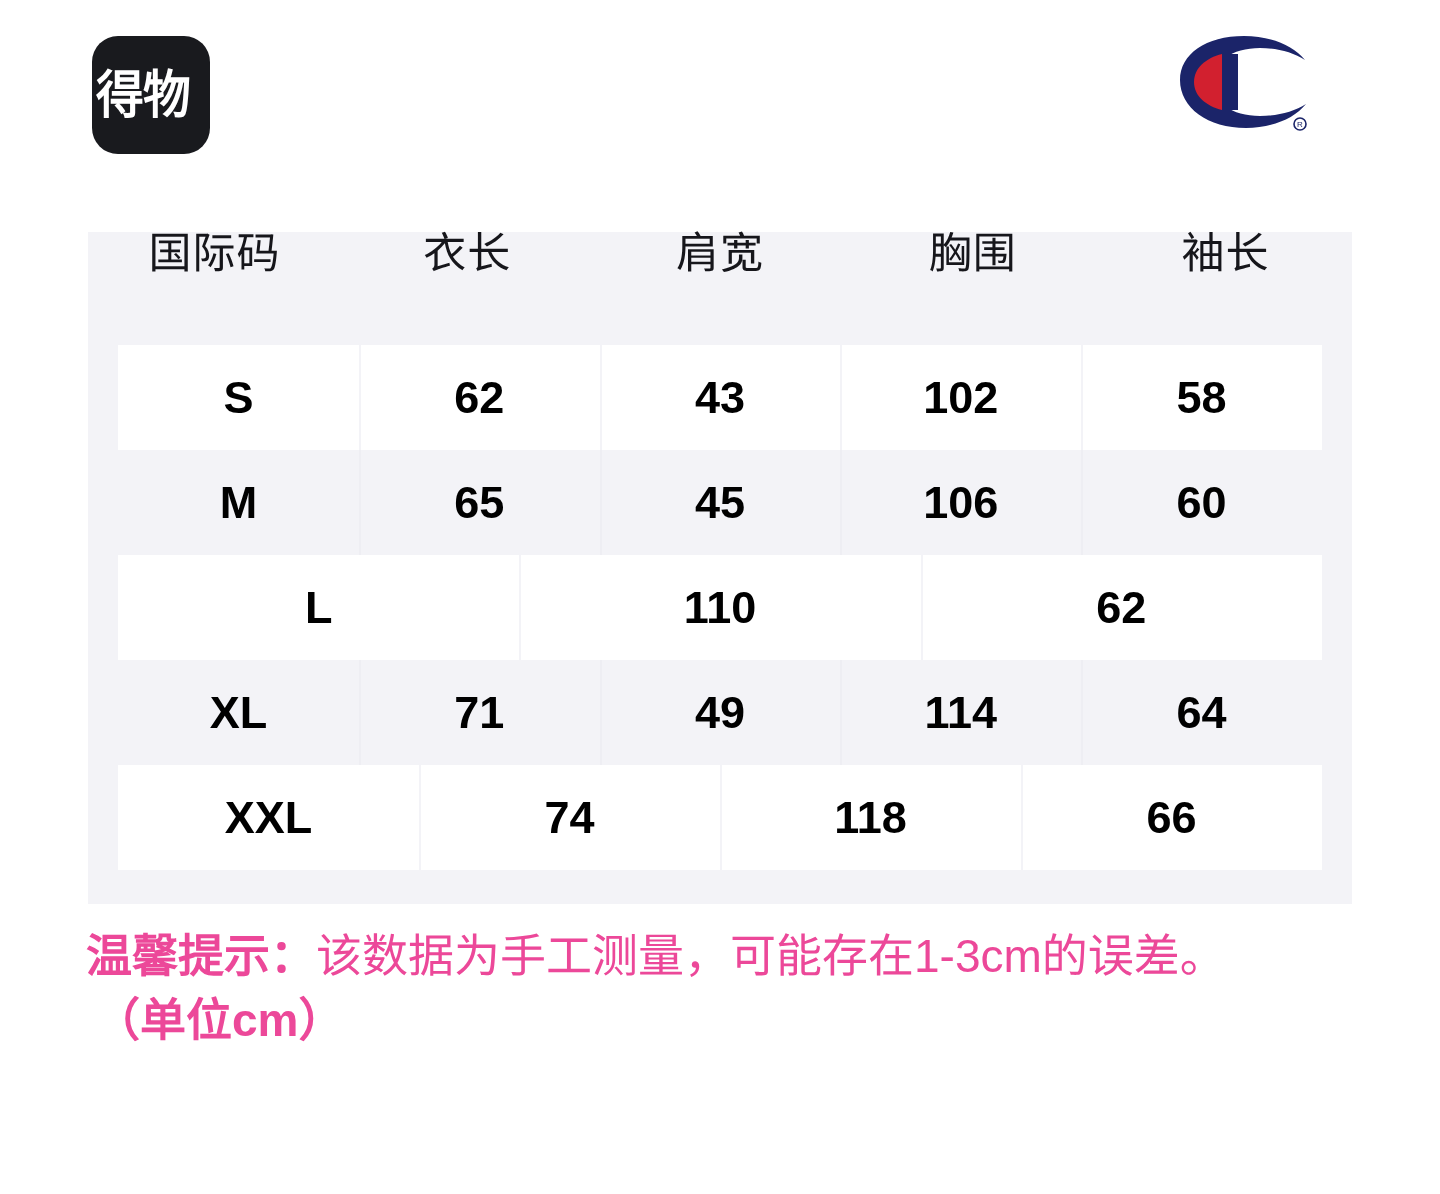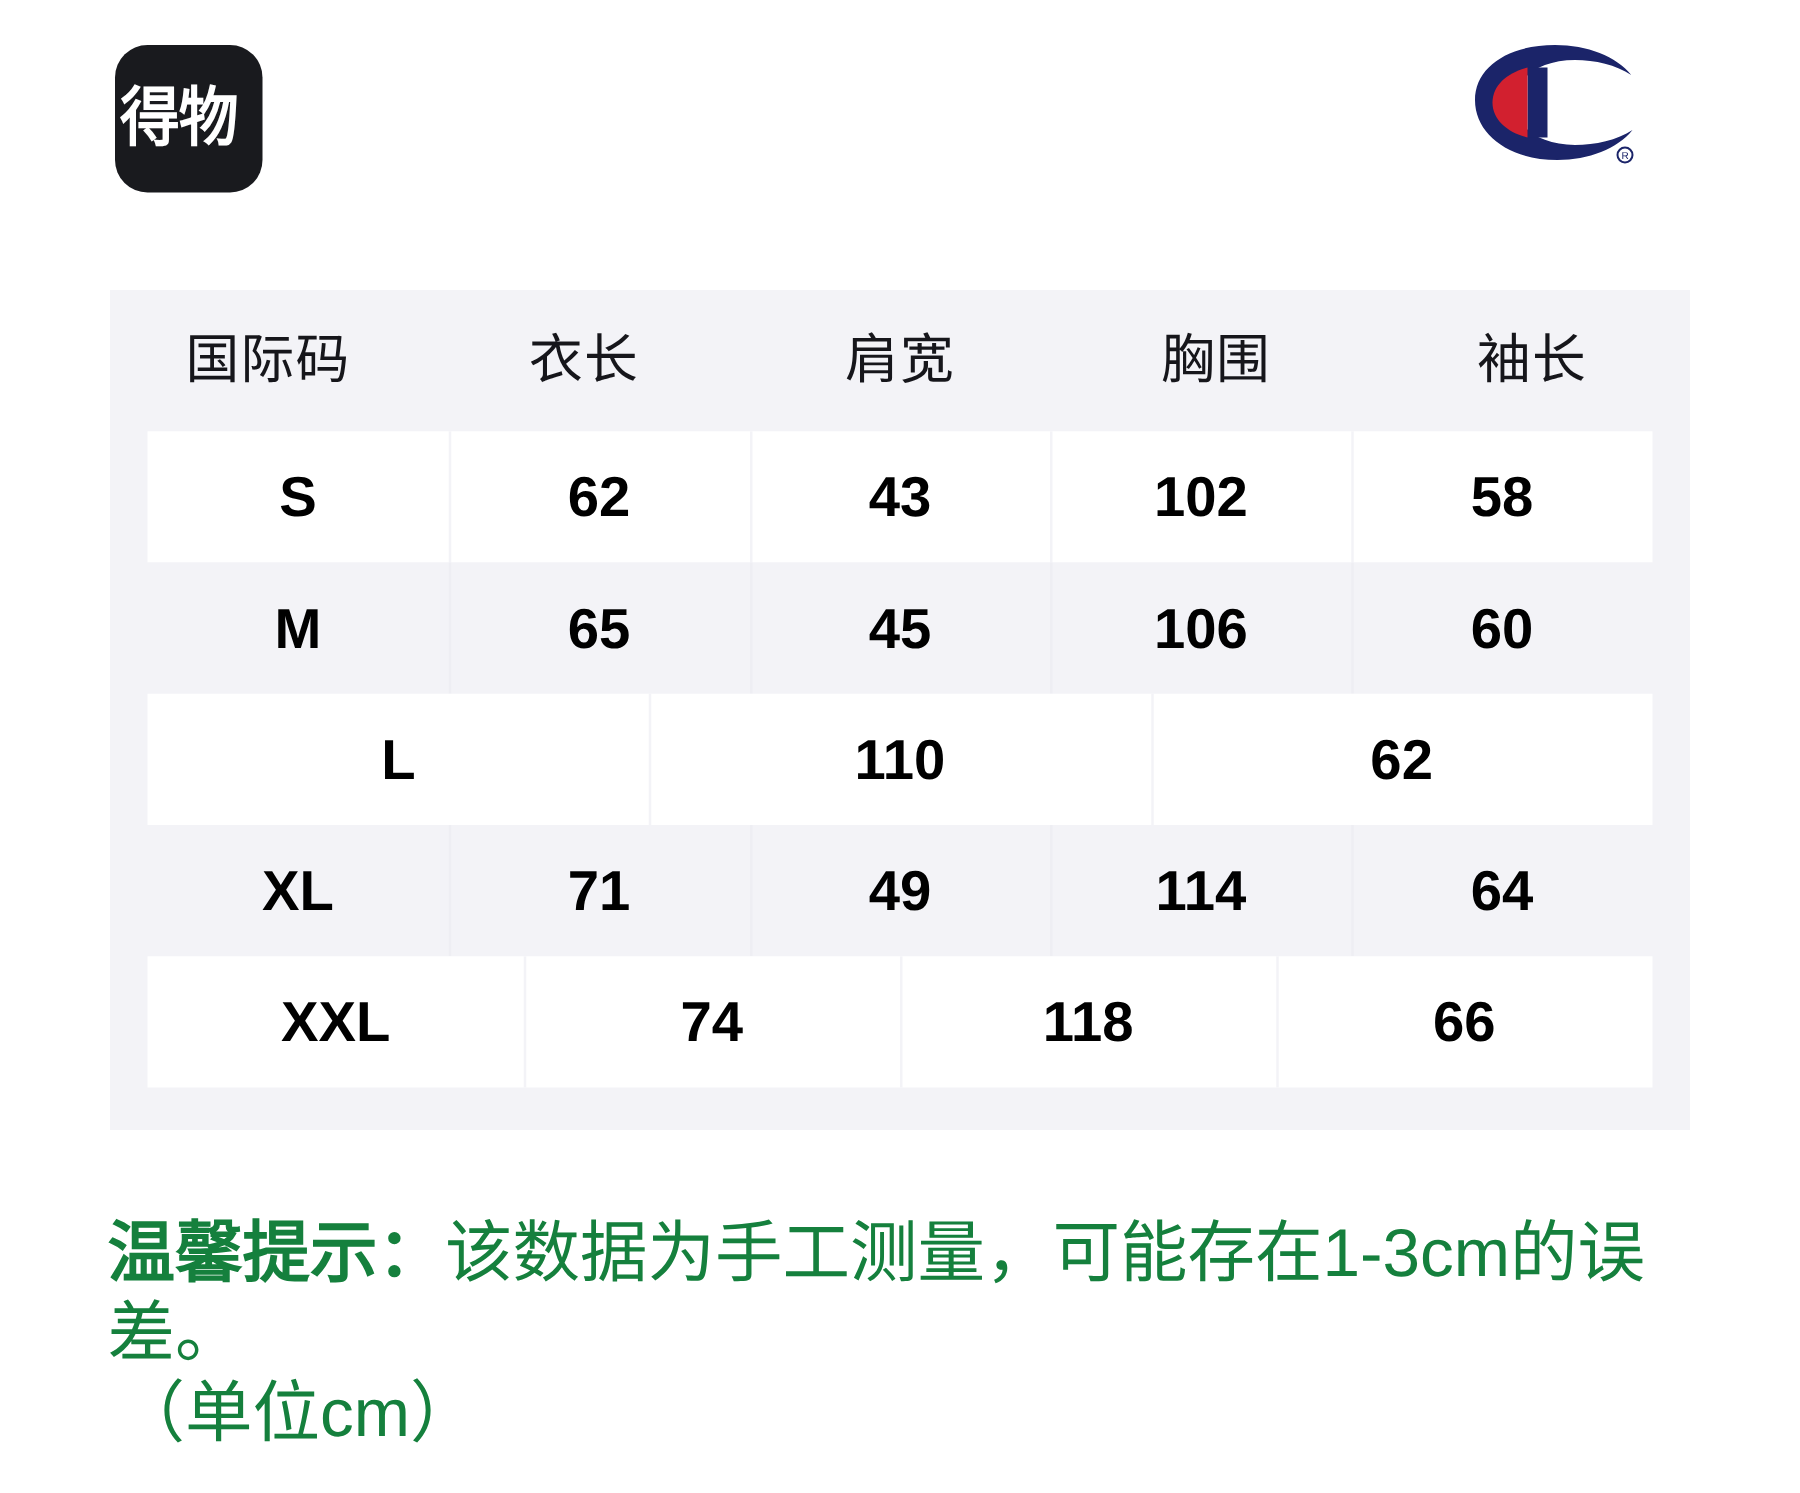--- a/index.html
+++ b/index.html
@@ -78,21 +78,21 @@
   }
   .table-grid {
     position: absolute;
     left: 0;
     top: 0;
     width: 100%;
   }
   .head-row {
     display: flex;
     height: 113px;
-    align-items: center;
+    align-items: flex-start;
   }
   .head-cell {
     flex: 1 1 0;
     text-align: center;
     font-size: 43px;
     font-weight: 400;
     color: #16161b;
     line-height: 1;
     letter-spacing: 1px;
   }
@@ -144,36 +144,36 @@
     top: 0;
     bottom: 0;
     width: 2px;
     background: #eeeef3;
   }
 
   
   .note {
     position: absolute;
     left: 86px;
-    top: 971px;
+    top: 924px;
     width: 1270px;
-    font-size: 54px;
+    font-size: 46px;
     line-height: 64px;
-    color: #15803d;
+    color: #ec4899;
     letter-spacing: 0px;
   }
   .note-label {
     font-weight: 700;
   }
   .note-body {
     font-weight: 400;
   }
   .note-unit {
     display: block;
-    font-weight: 400;
+    font-weight: 700;
     padding-left: 8px;
   }
 </style>
 </head>
 <body>
 
 <div class="header">
 
   <div class="brand-badge">
     <span class="brand-badge-text">得物</span>

